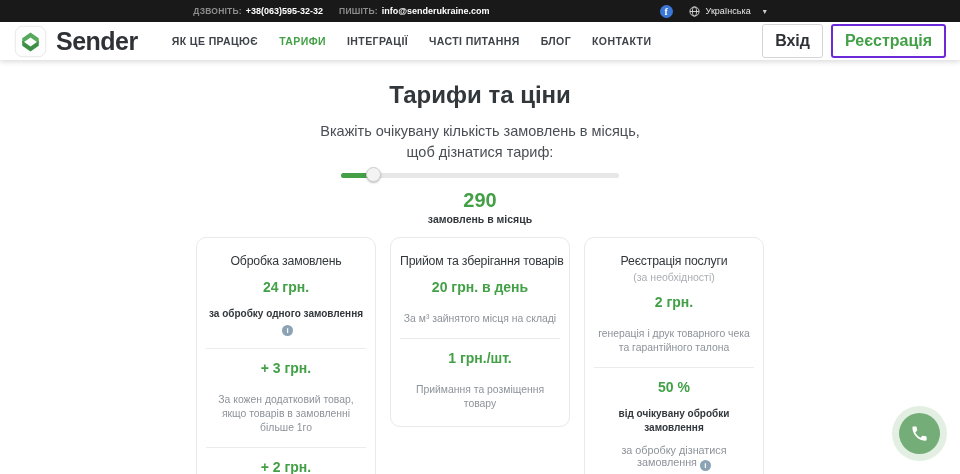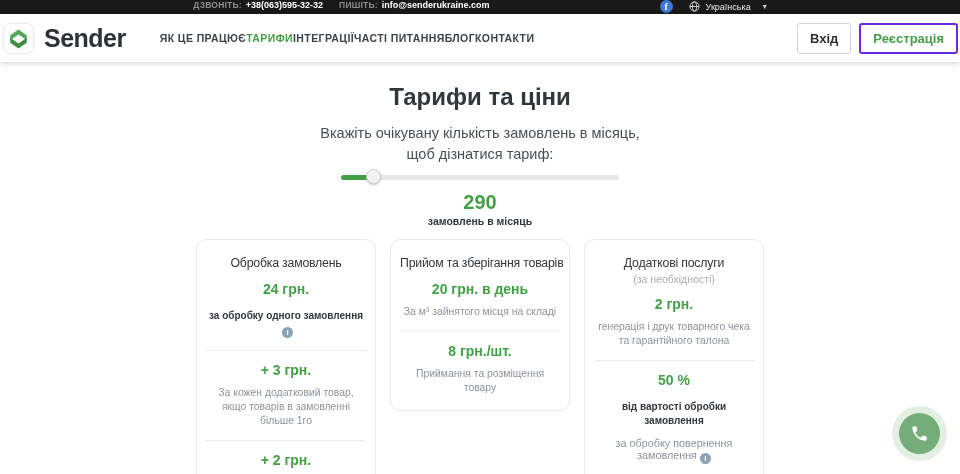--- a/index.html
+++ b/index.html
@@ -6,52 +6,52 @@
   html,body { width: 960px; height: 474px; }
   body {
     font-family: "Liberation Sans", sans-serif;
     background: #ffffff;
     position: relative;
     overflow: hidden;
     color: #32373c;
   }
   
   .topbar {
-    height: 14px; background: #191919;
-    display: flex; align-items: flex-start; justify-content: center;
+    height: 22px; background: #191919;
+    display: flex; align-items: center; justify-content: center;
     gap: 170px; font-size: 9px;
   }
   .tb-group { display: flex; align-items: center; gap: 16px; }
   .tb-pair { display: flex; align-items: center; gap: 4px; }
   .tb-label { color: #8d8d8d; font-weight: bold; font-size: 8.5px; letter-spacing: .2px; }
   .tb-value { color: #ffffff; font-weight: bold; }
   .fb-icon {
     width: 13px; height: 13px; border-radius: 50%;
     background: #3a77d9; color: #fff; text-align: center;
     font: bold 10px/13px "Liberation Serif", serif; cursor: pointer;
   }
   .lang-select { display: flex; align-items: center; gap: 6px; color: #e8e8e8; cursor: pointer; }
   .globe-icon svg { display: block; }
   .chev { font-size: 8px; color: #cfcfcf; margin-left: 6px; }
   
   .header {
-    height: 48px; background: #fff;
+    height: 38px; background: #fff;
     display: flex; align-items: center;
-    padding: 0 2px;
+    padding: 0 14px;
     box-shadow: 0 2px 5px rgba(0,0,0,.14);
     position: relative; z-index: 5;
   }
   .brand { display: flex; align-items: center; gap: 9px; cursor: pointer; }
   .brand-mark { width: 33px; height: 33px; }
   .brand-name { font-size: 25px; font-weight: bold; color: #2e3237; letter-spacing: -.5px; }
-  .nav { display: flex; margin-left: 34px; }
+  .nav { display: flex; gap: 21px; margin-left: 34px; }
   .nav-item { font-size: 10.5px; font-weight: bold; color: #3d4348; letter-spacing: .4px; cursor: pointer; white-space: nowrap; }
   .nav-item.active { color: #43a047; }
   .auth { margin-left: auto; display: flex; gap: 8px; }
-  .btn { border-radius: 3px; font-size: 13px; font-weight: bold; background: #fff; padding: 6px 12px; cursor: pointer; font-family: inherit; }
+  .btn { border-radius: 3px; font-size: 16px; font-weight: bold; background: #fff; padding: 6px 12px; cursor: pointer; font-family: inherit; }
   .btn-login { border: 1px solid #d5d5d5; color: #2e3237; }
   .btn-register { border: 2px solid #6d28d9; color: #43a047; }
   
   .main { text-align: center; padding-top: 21px; }
   .page-title { font-size: 24px; font-weight: bold; color: #32373c; }
   .subtitle { margin-top: 12px; font-size: 14.5px; color: #4a4f55; line-height: 1.45; }
   .slider-wrap { width: 278px; margin: 4px auto 0; position: relative; height: 16px; cursor: pointer; }
   .slider-track { position: absolute; top: 6px; left: 0; right: 0; height: 5px; background: #e7e7e7; border-radius: 3px; }
   .slider-fill { height: 100%; background: #43a047; border-radius: 3px 0 0 3px; }
   .slider-handle {
@@ -63,21 +63,21 @@
   .orders-label { margin-top: 1px; font-size: 10.5px; font-weight: bold; color: #32373c; }
   
   .cards { display: flex; justify-content: center; align-items: flex-start; gap: 14px; margin-top: 12px; }
   .card {
     width: 180px; background: #fff; border: 1px solid #e9e9e9;
     border-radius: 10px; padding: 16px 9px 15px; text-align: center;
   }
   .card-title { font-size: 12.3px; font-weight: normal; color: #32373c; white-space: nowrap; letter-spacing: -.2px; }
   .card-subtitle { font-size: 10.5px; color: #a9aeb4; margin-top: 3px; }
   .price { margin-top: 11px; font-size: 14px; font-weight: bold; color: #43a047; }
-  .desc { margin-top: 8px; font-size: 10.4px; color: #8d939a; line-height: 1.35; }
+  .desc { margin-top: 17px; font-size: 10.4px; color: #8d939a; line-height: 1.35; }
   .desc-bold { margin-top: 12px; font-size: 10px; font-weight: bold; color: #32373c; line-height: 1.4; }
   .desc-row { margin-top: 9px; font-size: 10.8px; color: #8d939a; }
   .divider { border-top: 1px solid #ececec; margin-top: 12px; }
   .info-icon {
     display: inline-block; width: 11px; height: 11px; background: #8ba3b5;
     color: #fff; border-radius: 50%; font-size: 8px; line-height: 11px;
     font-weight: bold; vertical-align: -2px; margin-left: 3px; cursor: pointer;
   }
   
   .chat-btn {
@@ -175,34 +175,34 @@
       <div class="divider"></div>
       <div class="price">+ 2 грн.</div>
       <div class="desc">За кожен додатковий кг, якщо вага замовлення більше 1 кг</div>
     </div>
 
     <div class="card">
       <div class="card-title">Прийом та зберігання товарів</div>
       <div class="price">20 грн. в день</div>
       <div class="desc">За м³ зайнятого місця на складі</div>
       <div class="divider"></div>
-      <div class="price">8 грн./шт.</div>
+      <div class="price">1 грн./шт.</div>
       <div class="desc">Приймання та розміщення товару</div>
     </div>
 
     <div class="card">
-      <div class="card-title">Додаткові послуги</div>
+      <div class="card-title">Реєстрація послуги</div>
       <div class="card-subtitle">(за необхідності)</div>
       <div class="price">2 грн.</div>
       <div class="desc">генерація і друк товарного чека та гарантійного талона</div>
       <div class="divider"></div>
       <div class="price">50 %</div>
-      <div class="desc-bold">від вартості обробки замовлення</div>
+      <div class="desc-bold">від очікувану обробки замовлення</div>
       <div class="desc-row">
-        <span>за обробку повернення замовлення</span><span class="info-icon">i</span>
+        <span>за обробку дізнатися замовлення</span><span class="info-icon">i</span>
       </div>
       <div class="divider"></div>
       <div class="price">1 грн.</div>
 
     </div>
 
   </div>
 
 </div>
 

